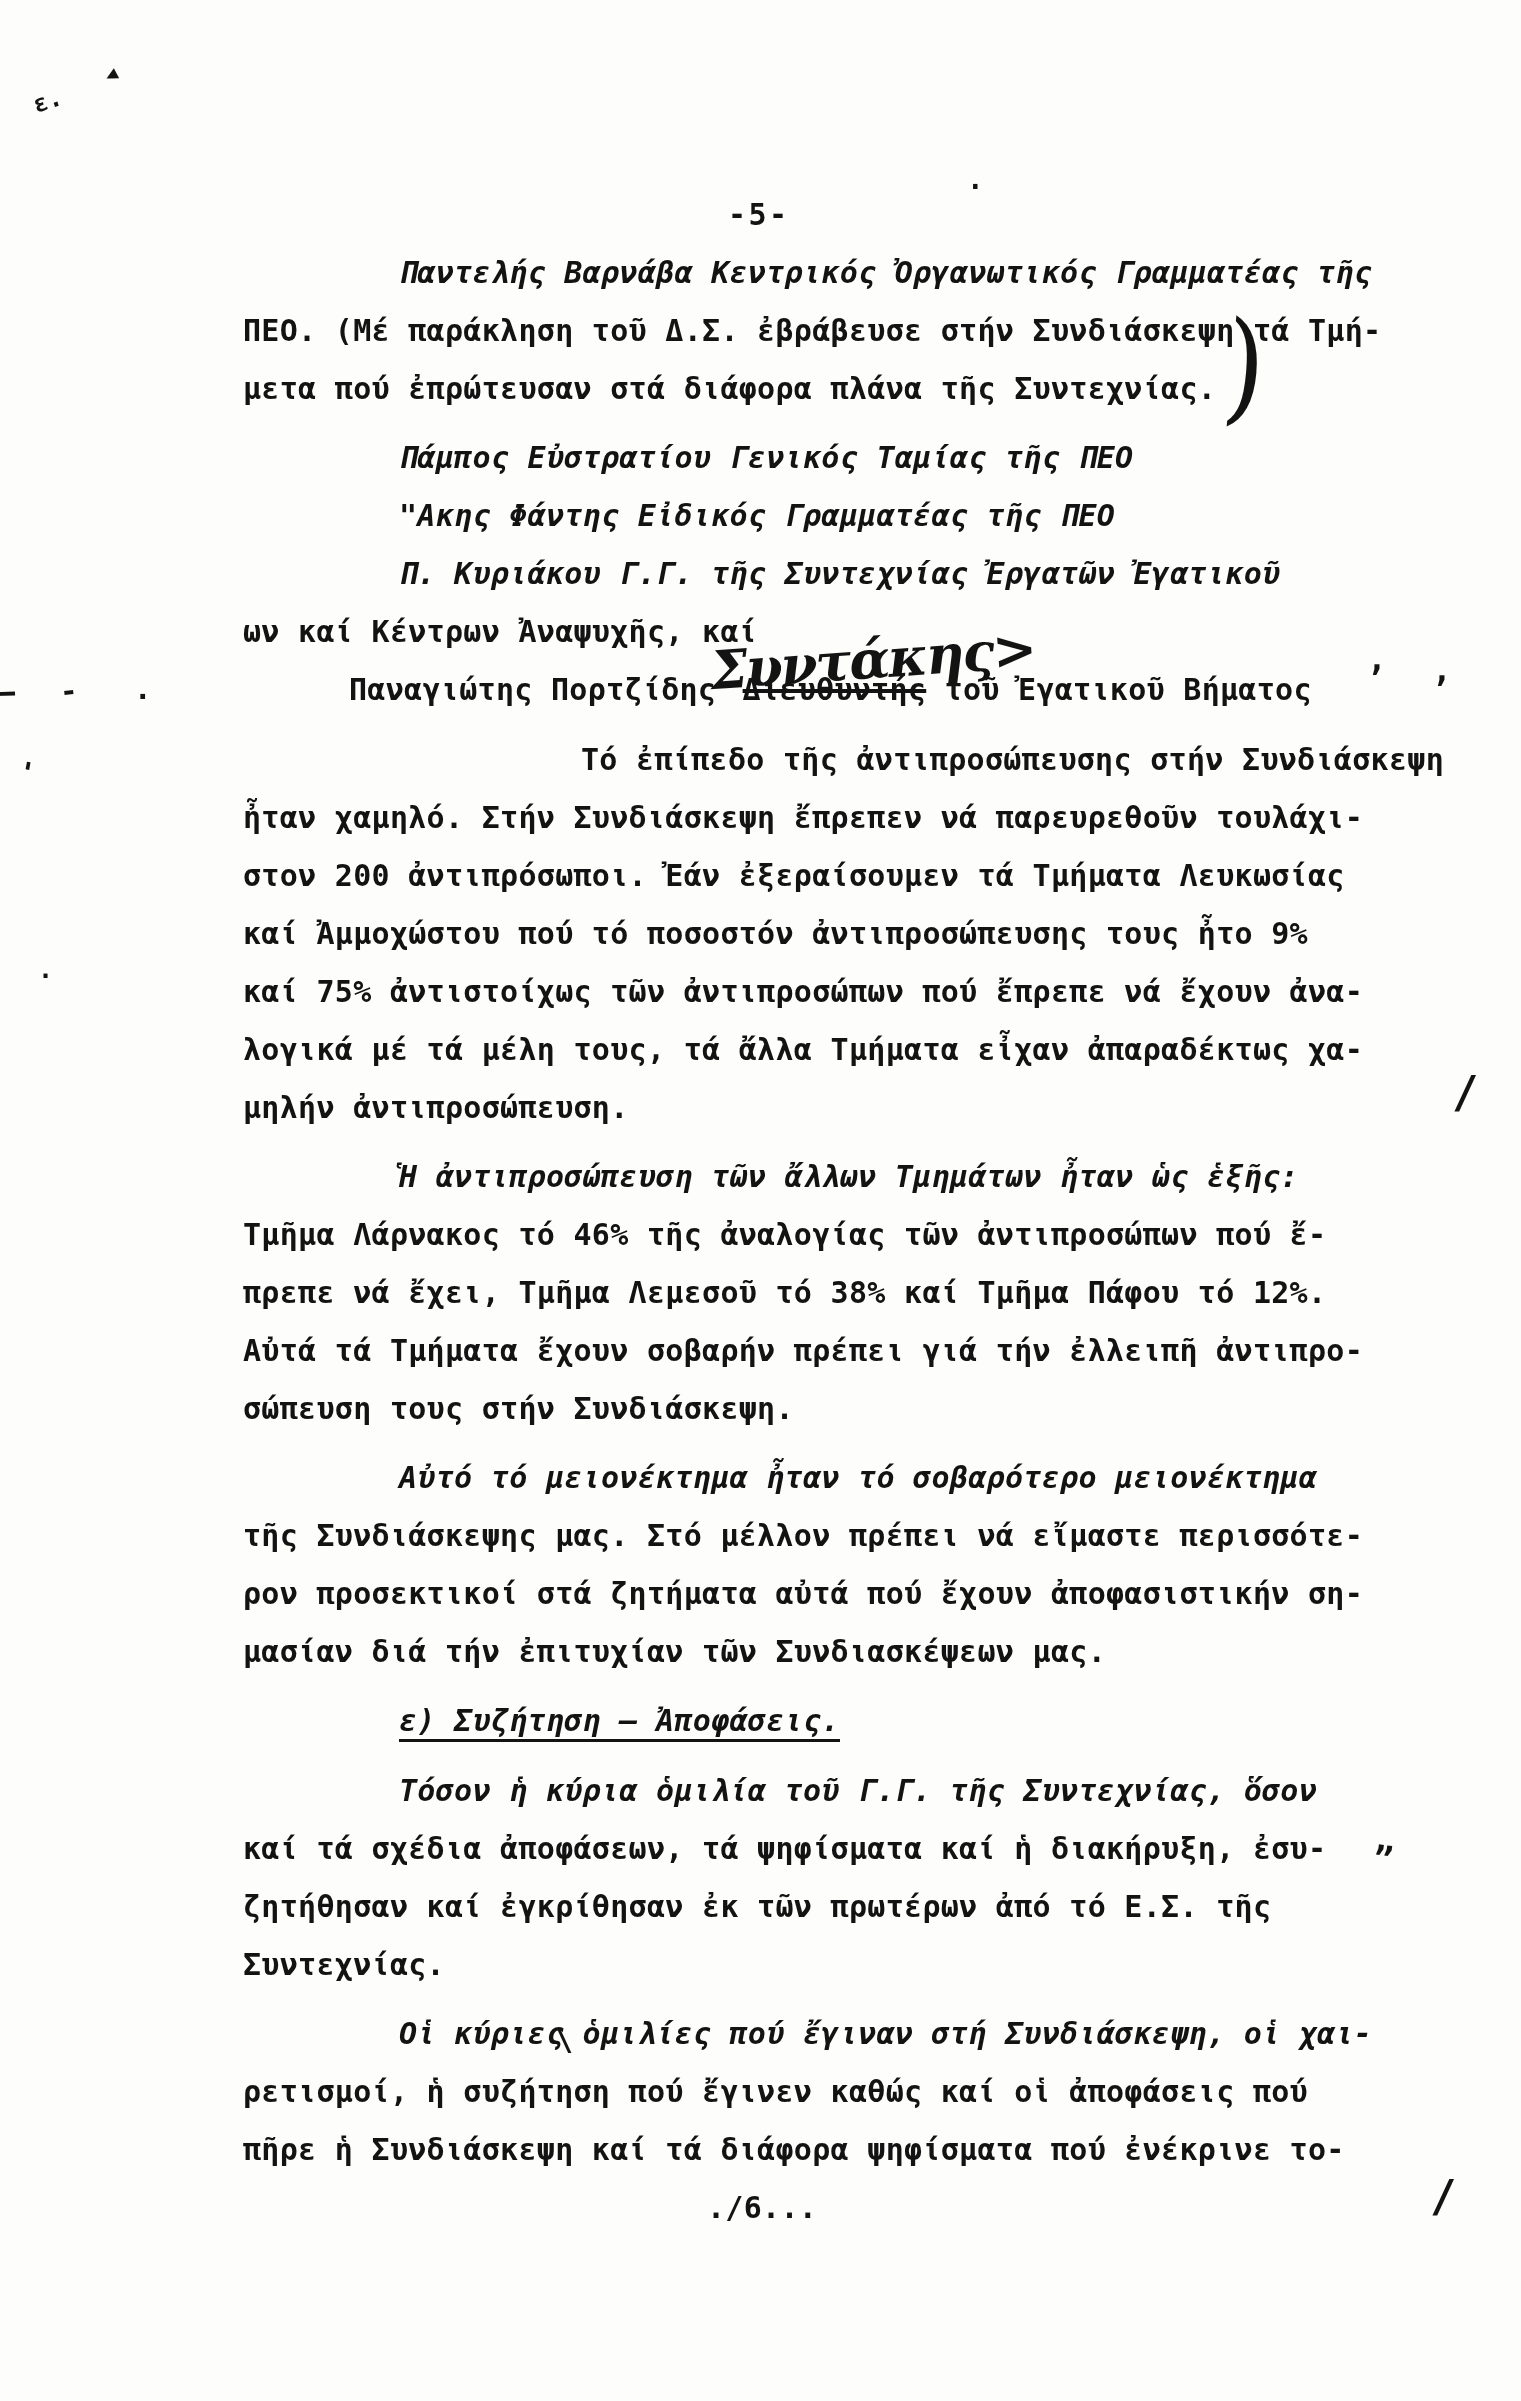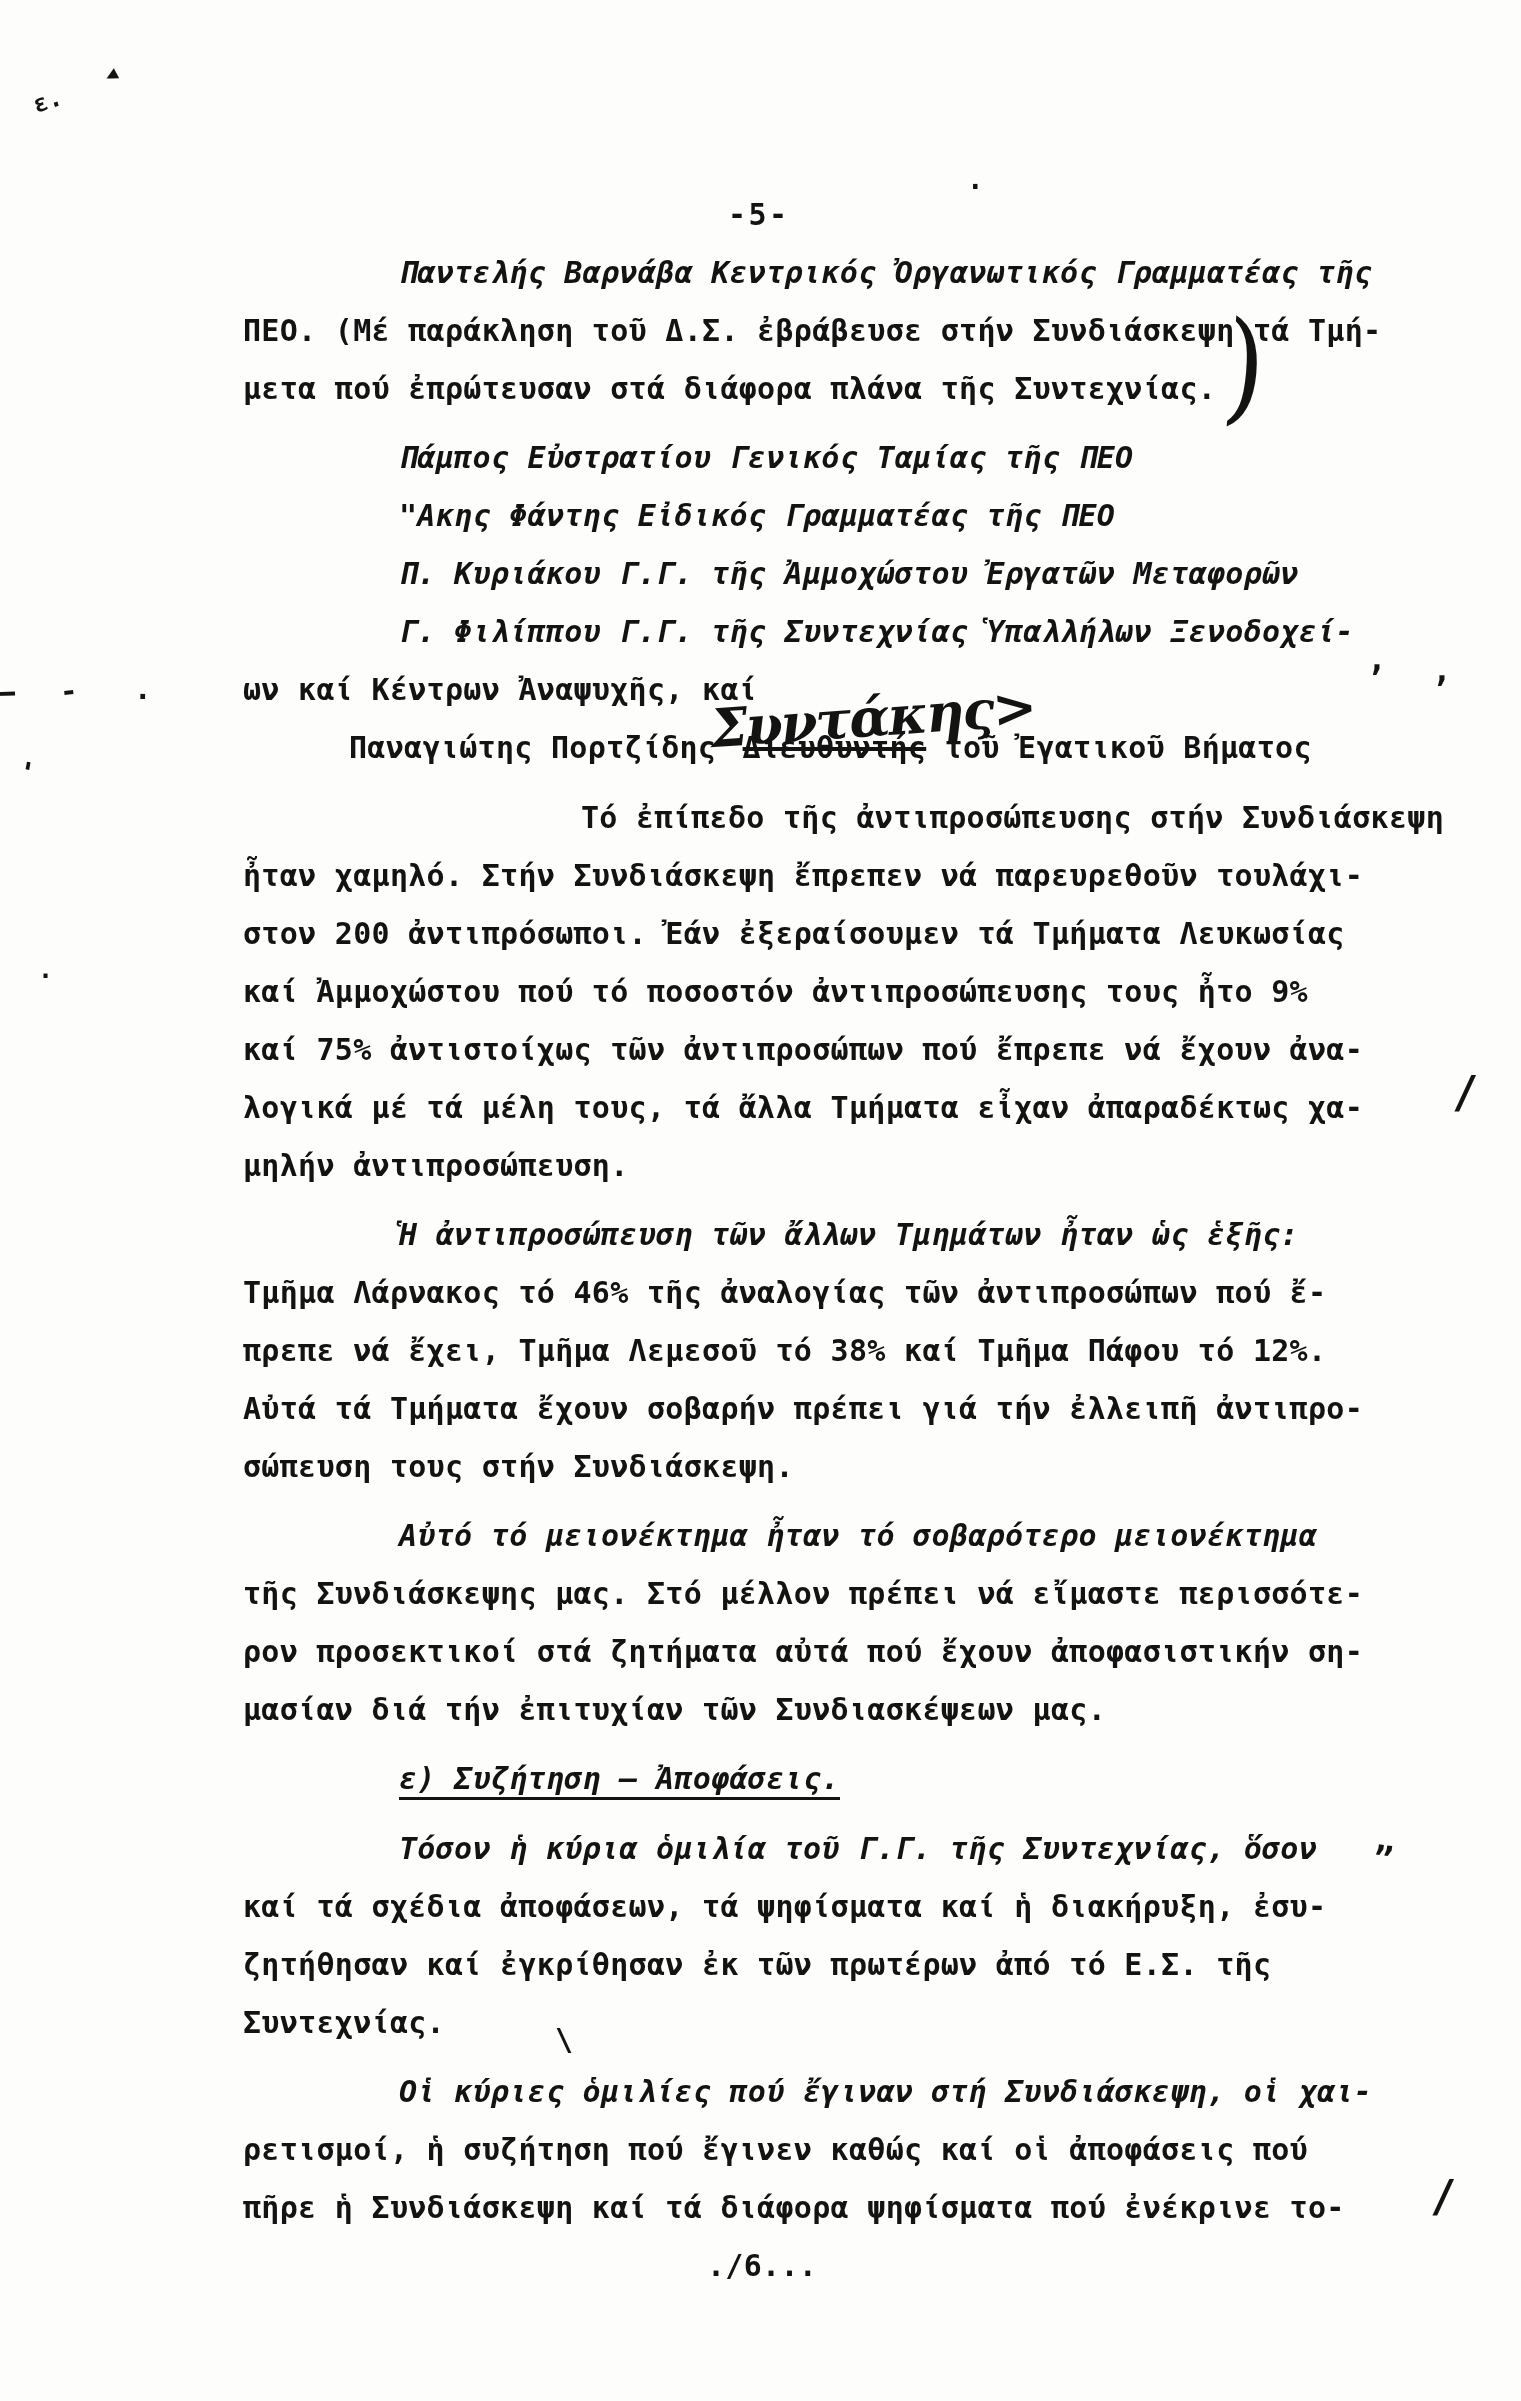--- a/index.html
+++ b/index.html
@@ -56,22 +56,21 @@
 <body>
 
 <div class="page">
   <div class="textcol">
       <div class="line pagenum">-5-</div>
       <div class="line ind">Παντελής Βαρνάβα Κεντρικός Ὀργανωτικός Γραμματέας τῆς</div>
       <div class="line flush">ΠΕΟ. (Μέ παράκληση τοῦ Δ.Σ. ἐβράβευσε στήν Συνδιάσκεψη τά Τμή-</div>
       <div class="line flush gap">μετα πού ἐπρώτευσαν στά διάφορα πλάνα τῆς Συντεχνίας.<span class="bigparen">)</span></div>
       <div class="line ind">Πάμπος Εὐστρατίου Γενικός Ταμίας τῆς ΠΕΟ</div>
       <div class="line ind">"Ακης Φάντης Εἰδικός Γραμματέας τῆς ΠΕΟ</div>
-      <div class="line ind">Π. Κυριάκου Γ.Γ. τῆς Ἀμμοχώστου Ἐργατῶν Μεταφορῶν</div>
-      <div class="line ind">Γ. Φιλίππου Γ.Γ. τῆς Συντεχνίας Ὑπαλλήλων Ξενοδοχεί-</div>
+      <div class="line ind">Π. Κυριάκου Γ.Γ. τῆς Συντεχνίας Ἐργατῶν Ἐγατικοῦ</div>
       <div class="line flush">ων καί Κέντρων Ἀναψυχῆς, καί</div>
       <div class="line ind3 gap"><span>Παναγιώτης Πορτζίδης </span><span class="strikewrap"><span class="strike">Διευθυντής</span><span class="handwrite">Συντάκης&gt;</span></span><span> τοῦ Ἐγατικοῦ Βήματος</span></div>
       <div class="line ind2">Τό ἐπίπεδο τῆς ἀντιπροσώπευσης στήν Συνδιάσκεψη</div>
       <div class="line flush">ἦταν χαμηλό. Στήν Συνδιάσκεψη ἔπρεπεν νά παρευρεθοῦν τουλάχι-</div>
       <div class="line flush">στον 200 ἀντιπρόσωποι. Ἐάν ἐξεραίσουμεν τά Τμήματα Λευκωσίας</div>
       <div class="line flush">καί Ἀμμοχώστου πού τό ποσοστόν ἀντιπροσώπευσης τους ἦτο 9%</div>
       <div class="line flush">καί 75% ἀντιστοίχως τῶν ἀντιπροσώπων πού ἔπρεπε νά ἔχουν ἀνα-</div>
       <div class="line flush">λογικά μέ τά μέλη τους, τά ἄλλα Τμήματα εἶχαν ἀπαραδέκτως χα-</div>
       <div class="line flush gap">μηλήν ἀντιπροσώπευση.</div>
       <div class="line ind">Ἡ ἀντιπροσώπευση τῶν ἄλλων Τμημάτων ἦταν ὡς ἑξῆς:</div>

